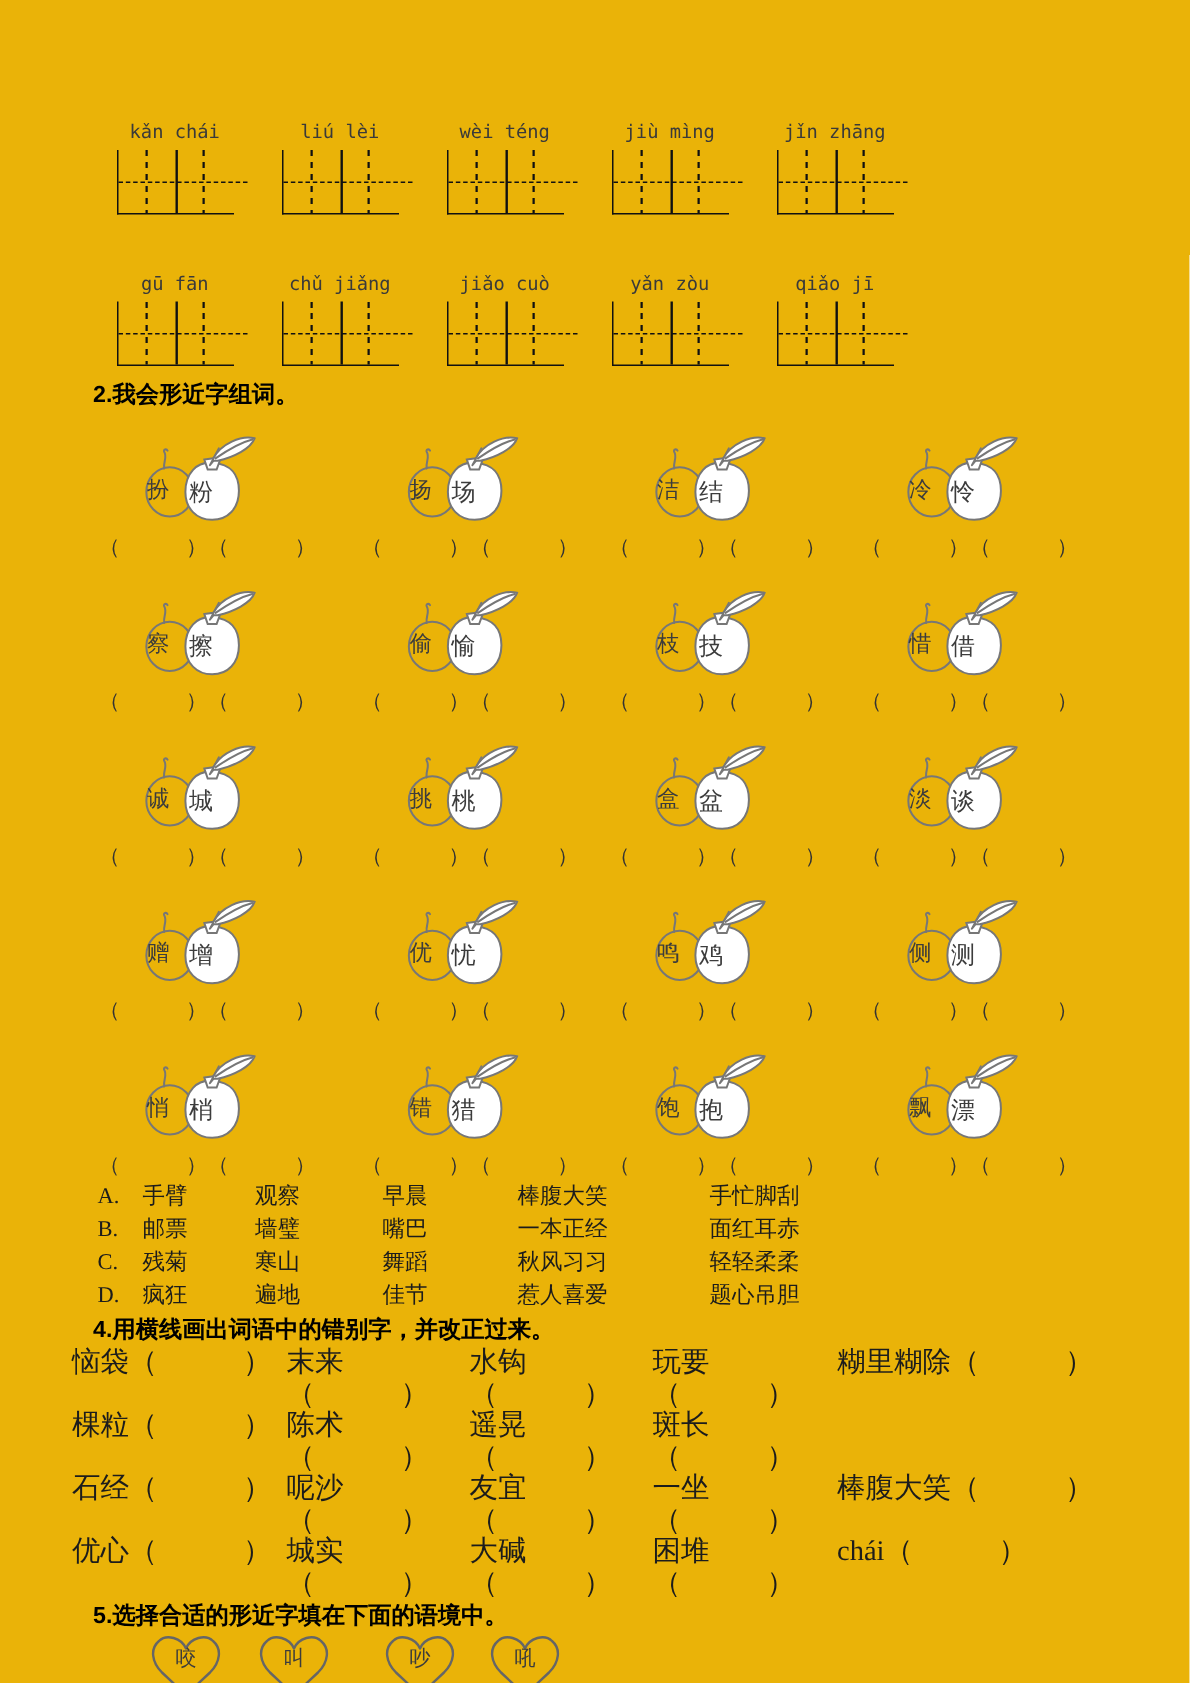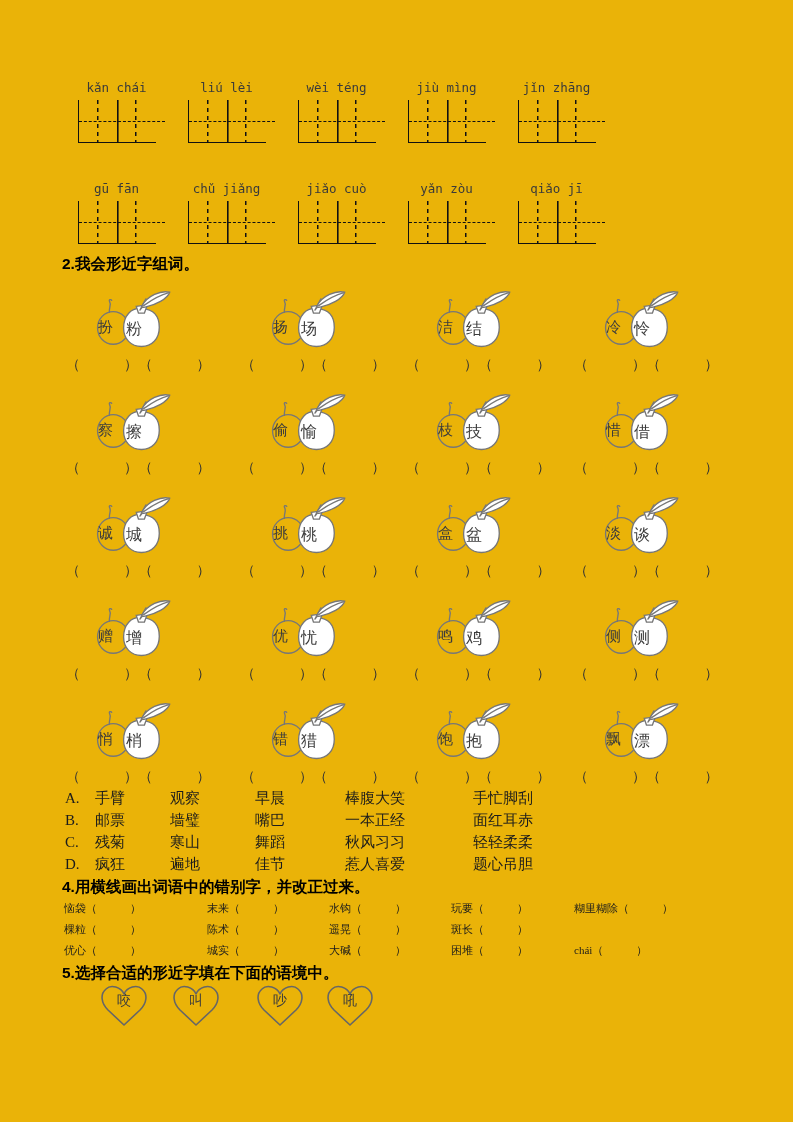--- a/index.html
+++ b/index.html
@@ -41,21 +41,21 @@
   .ablanks{position:absolute;left:0;top:66px;font-size:14px;color:#333;white-space:pre;letter-spacing:.5px;}
 
   
   .opts{margin-top:0;}
   .opt{display:flex;margin-left:65px;font-size:15px;line-height:22px;color:#1c1c1c;}
   .ol{width:30px;}
   .ow0{width:75px}.ow1{width:85px}.ow2{width:90px}.ow3{width:128px}.ow4{flex:1}
 
   
   .s4rows{margin-top:1px;}
-  .s4row{display:flex;margin-left:64px;font-size:11px;line-height:21px;color:#1c1c1c;}
+  .s4row{display:flex;margin-left:48px;font-size:19px;line-height:21px;color:#1c1c1c;}
   .c0{width:143px}.c1{width:122px}.c2{width:122px}.c3{width:123px}.c4{flex:1}
   .s4cell span{white-space:pre;}
 
   
   .hearts{position:relative;height:60px;margin-left:100px;display:flex;align-items:flex-start;margin-top:2px;}
   .heart{position:relative;width:48px;height:42px;}
   .h2{margin-left:24px}.h3{margin-left:36px}.h4{margin-left:22px}
   .hchar{position:absolute;left:0;right:0;top:7px;text-align:center;font-size:14px;color:#3c3c3c;}
 </style>
 </head>
@@ -348,20 +348,27 @@
       <span class="s4cell c3"><span>玩要</span><span>（　　　）</span></span>
       <span class="s4cell c4"><span>糊里糊除</span><span>（　　　）</span></span>
     </div>
     <div class="s4row">
       <span class="s4cell c0"><span>棵粒</span><span>（　　　）</span></span>
       <span class="s4cell c1"><span>陈术</span><span>（　　　）</span></span>
       <span class="s4cell c2"><span>遥晃</span><span>（　　　）</span></span>
       <span class="s4cell c3"><span>斑长</span><span>（　　　）</span></span>
     </div>
     <div class="s4row">
+      <span class="s4cell c0"><span>石经</span><span>（　　　）</span></span>
+      <span class="s4cell c1"><span>呢沙</span><span>（　　　）</span></span>
+      <span class="s4cell c2"><span>友宜</span><span>（　　　）</span></span>
+      <span class="s4cell c3"><span>一坐</span><span>（　　　）</span></span>
+      <span class="s4cell c4"><span>棒腹大笑</span><span>（　　　）</span></span>
+    </div>
+    <div class="s4row">
       <span class="s4cell c0"><span>优心</span><span>（　　　）</span></span>
       <span class="s4cell c1"><span>城实</span><span>（　　　）</span></span>
       <span class="s4cell c2"><span>大碱</span><span>（　　　）</span></span>
       <span class="s4cell c3"><span>困堆</span><span>（　　　）</span></span>
       <span class="s4cell c4"><span>chái</span><span>（　　　）</span></span>
     </div>
   </div>
 
   <div class="hd1 hd-s5">5.选择合适的形近字填在下面的语境中。</div>
   <div class="hearts">

